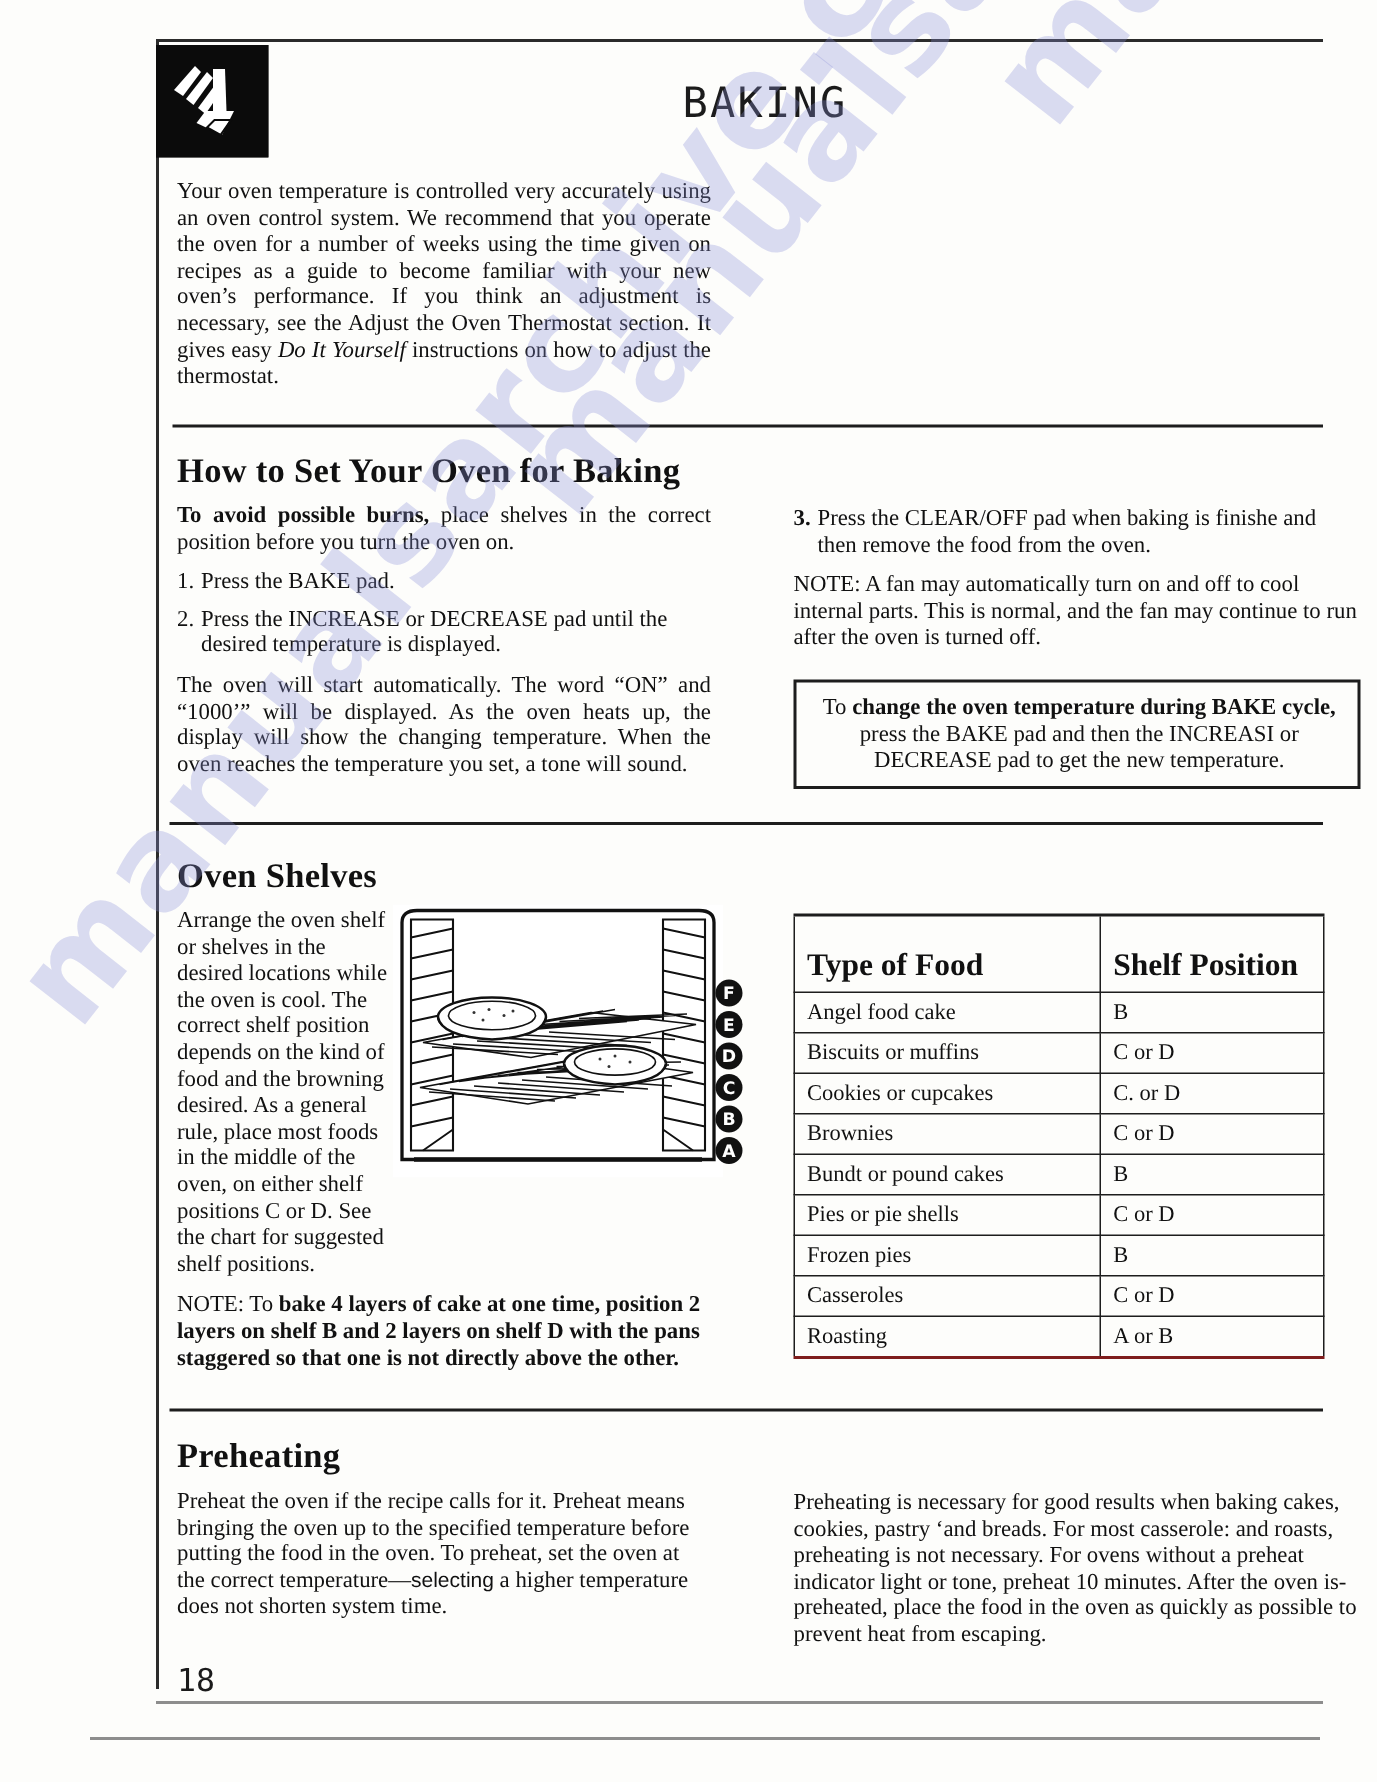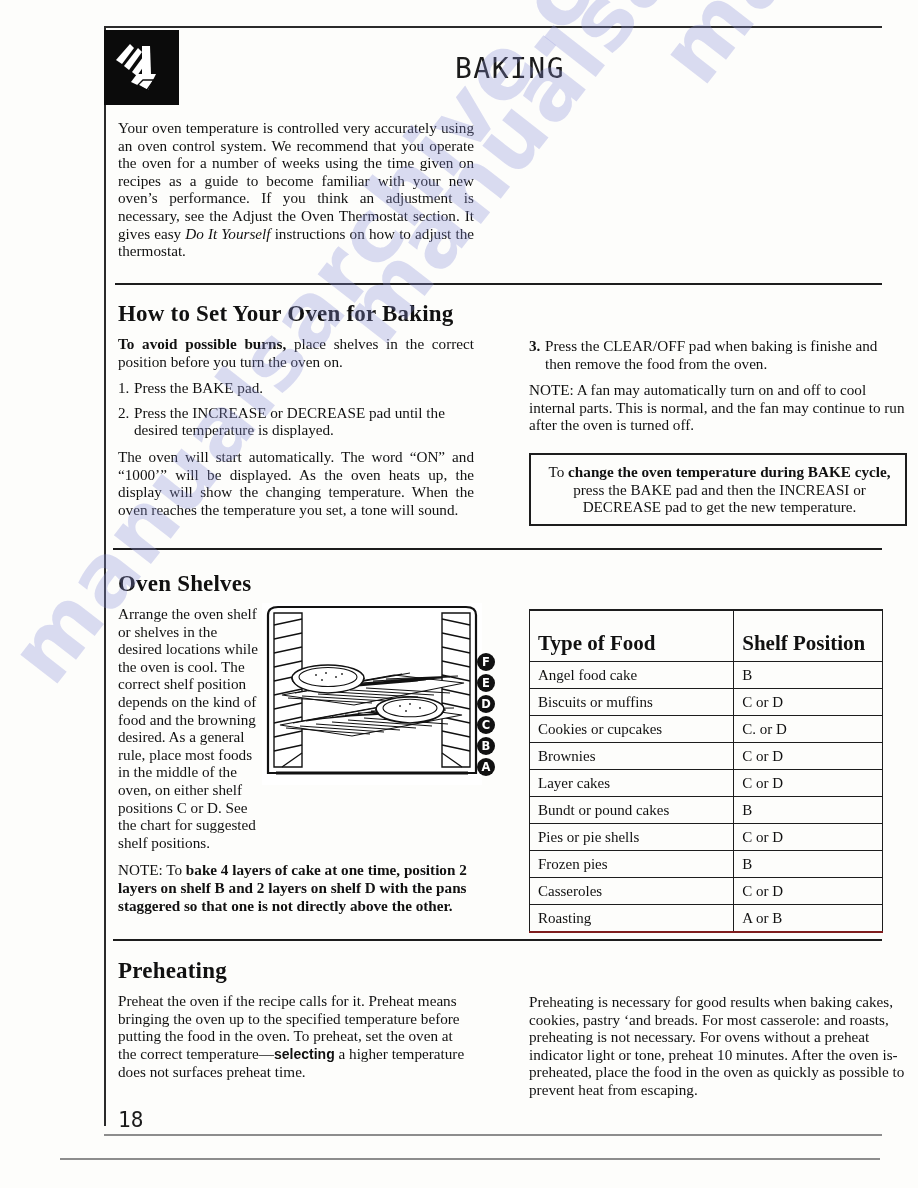--- a/index.html
+++ b/index.html
@@ -49,21 +49,21 @@
   .col{position:absolute;}
   p{margin:0 0 10px 0;}
   .body-txt{font-size:15.2px;line-height:17.6px;text-align:justify;}
   .sec-head{
     font-family:"Liberation Serif","DejaVu Serif",serif;
     font-weight:700;font-size:23px;line-height:22px;margin:0 0 10px 0;letter-spacing:.2px;
   }
   .rule{position:absolute;background:#1d1d1d;height:2px;}
   b,strong{font-weight:700;}
   .ital{font-style:italic;}
-  .sans-b{font-family:"Liberation Sans","DejaVu Sans",sans-serif;font-weight:700;font-size:14px;}
+  .sans-b{font-family:"Liberation Sans","DejaVu Sans",sans-serif;font-weight:400;font-size:14px;}
 
   
   .step{display:flex;font-size:15.2px;line-height:17.6px;margin:0 0 7px 0;}
   .step .num{width:16px;flex:0 0 16px;}
   .step .num.bold{font-weight:700;}
   .step .txt{flex:1;}
 
   
   .callout{
     position:absolute;border:2px solid #1d1d1d;border-right:2px solid #1d1d1d;
@@ -266,24 +266,20 @@
     </tr>
     <tr>
       <td class="c1">Cookies or cupcakes</td>
       <td class="c2">C. or D</td>
     </tr>
     <tr>
       <td class="c1">Brownies</td>
       <td class="c2">C or D</td>
     </tr>
     <tr>
-      <td class="c1">Layer cakes</td>
-      <td class="c2">C or  D</td>
-    </tr>
-    <tr>
       <td class="c1">Bundt   or   pound   cakes</td>
       <td class="c2">B</td>
     </tr>
     <tr>
       <td class="c1">Pies or pie shells</td>
       <td class="c2">C or D</td>
     </tr>
     <tr>
       <td class="c1">Frozen pies</td>
       <td class="c2">B</td>
@@ -297,21 +293,21 @@
       <td class="c2">A or B</td>
     </tr>
   </tbody>
     </table>
 
   <div class="rule" style="left:113px;top:939px;width:769px;"></div>
 
   <div class="col" style="left:118px;top:960px;width:350px;">
     <div class="sec-head">Preheating</div>
     <p class="body-txt" style="text-align:left;">
-      <span>Preheat the oven if the recipe calls for it. Preheat means bringing the oven up to the specified temperature before putting the food in the oven. To preheat, set the oven at the correct temperature—</span><span class="sans-b">selecting</span><span> a higher temperature does not surfaces preheat time.</span>
+      <span>Preheat the oven if the recipe calls for it. Preheat means bringing the oven up to the specified temperature before putting the food in the oven. To preheat, set the oven at the correct temperature—</span><span class="sans-b">selecting</span><span> a higher temperature does not shorten system time.</span>
     </p>
   </div>
 
   <div class="col body-txt" style="left:529px;top:993px;width:378px;text-align:left;">
     <p>Preheating is necessary for good results when baking cakes, cookies, pastry ‘and breads. For most casserole: and roasts, preheating is not necessary. For ovens without a preheat indicator light or tone, preheat 10 minutes. After the oven is-preheated, place the food in the oven as quickly as possible to prevent heat from escaping.</p>
   </div>
 
   <div class="pagenum">18</div>
   <div class="pagenum-rule"></div>
 

